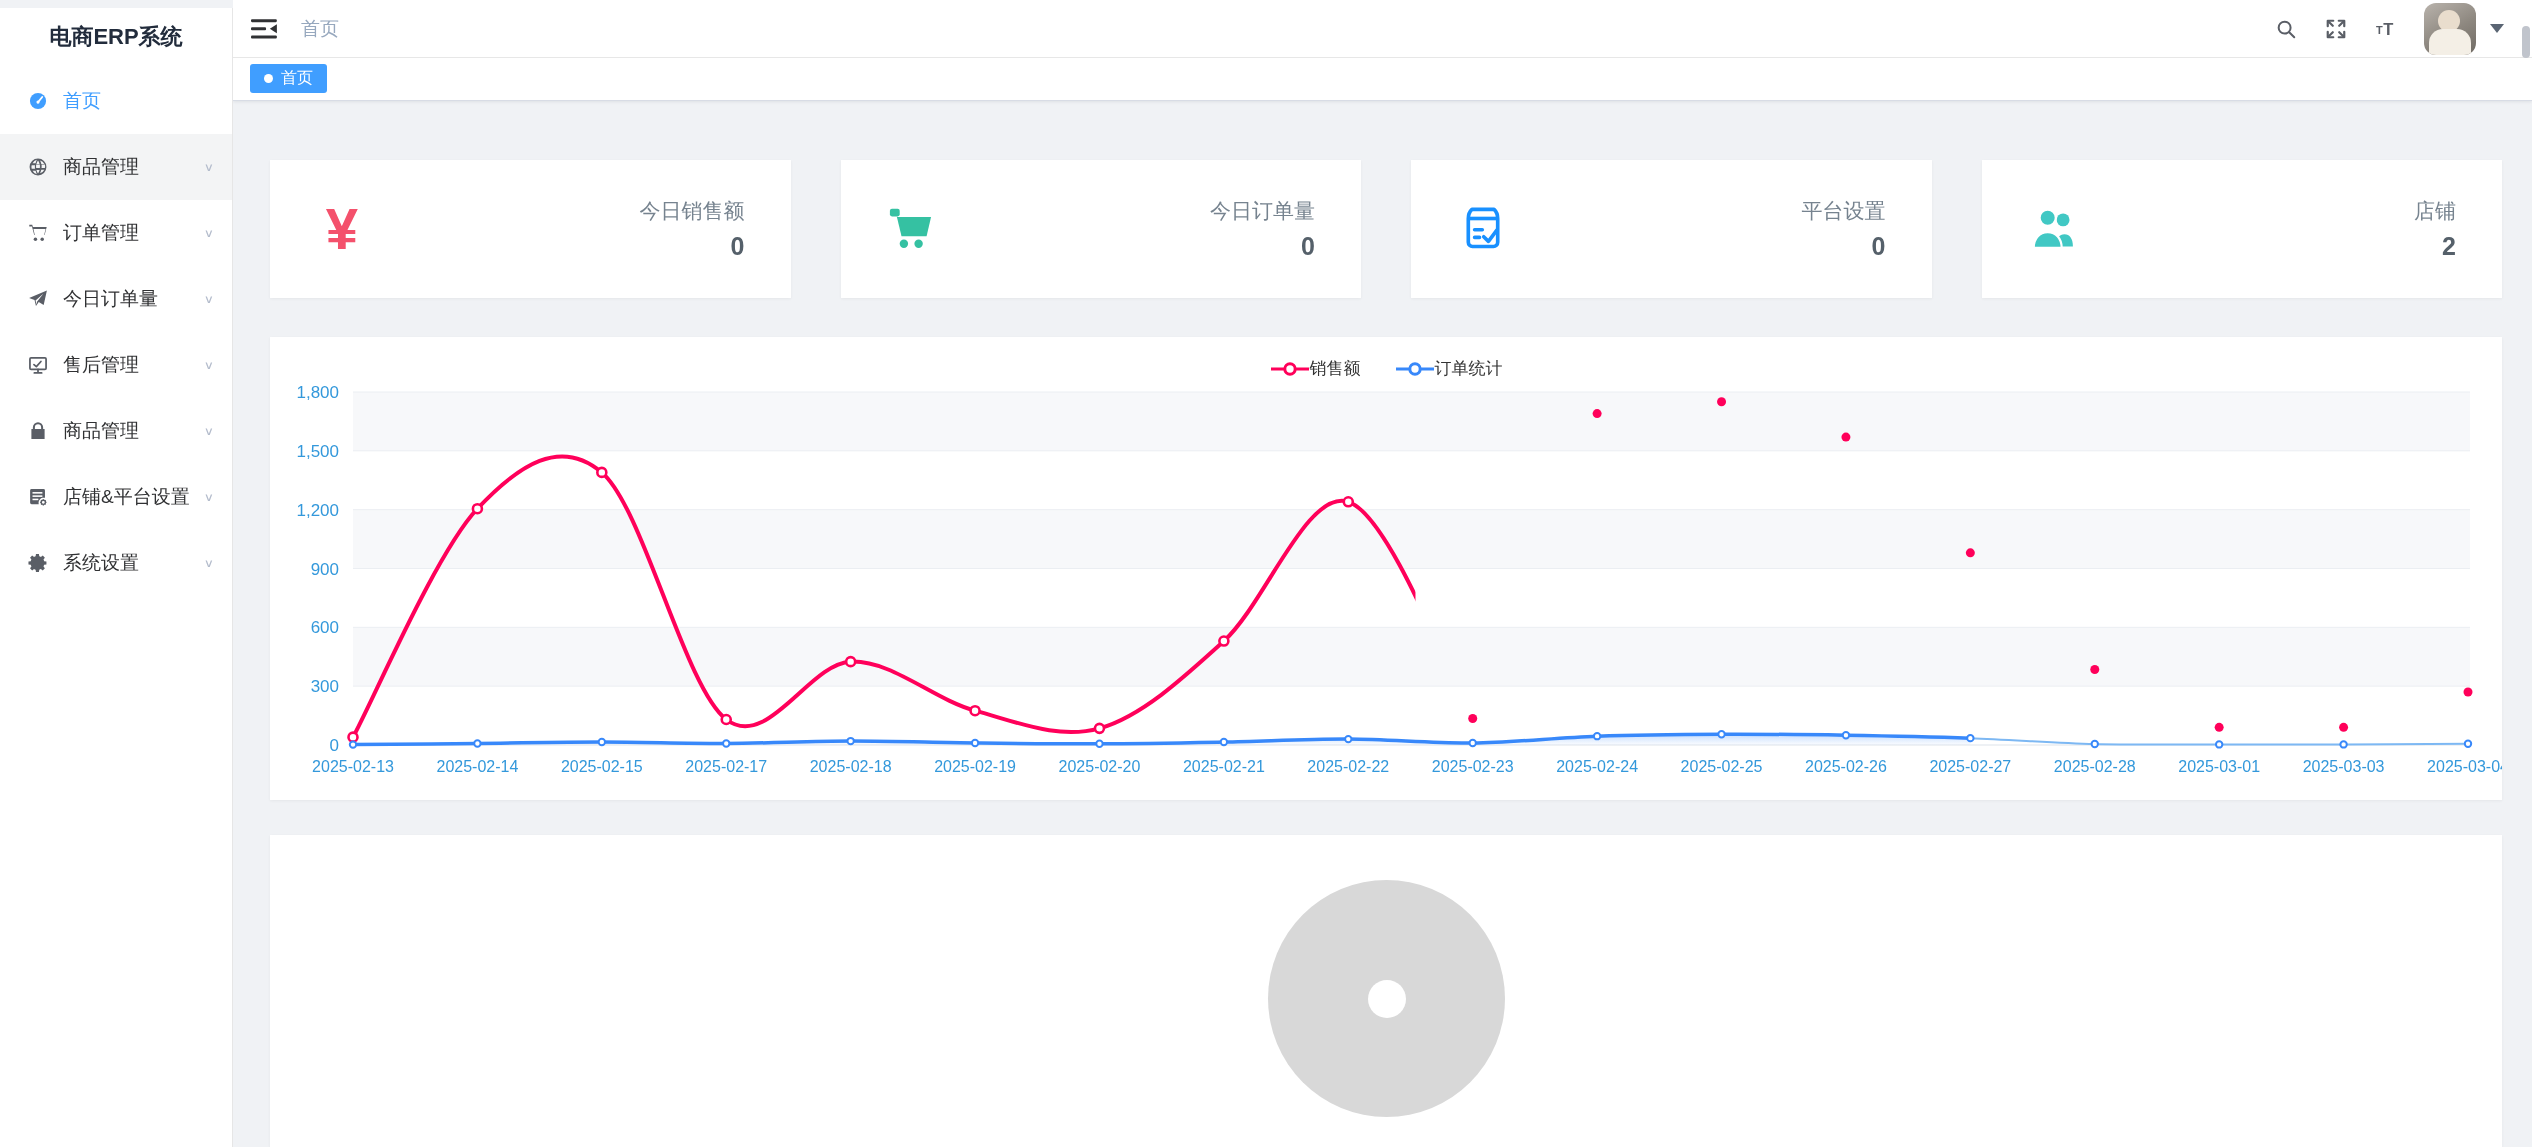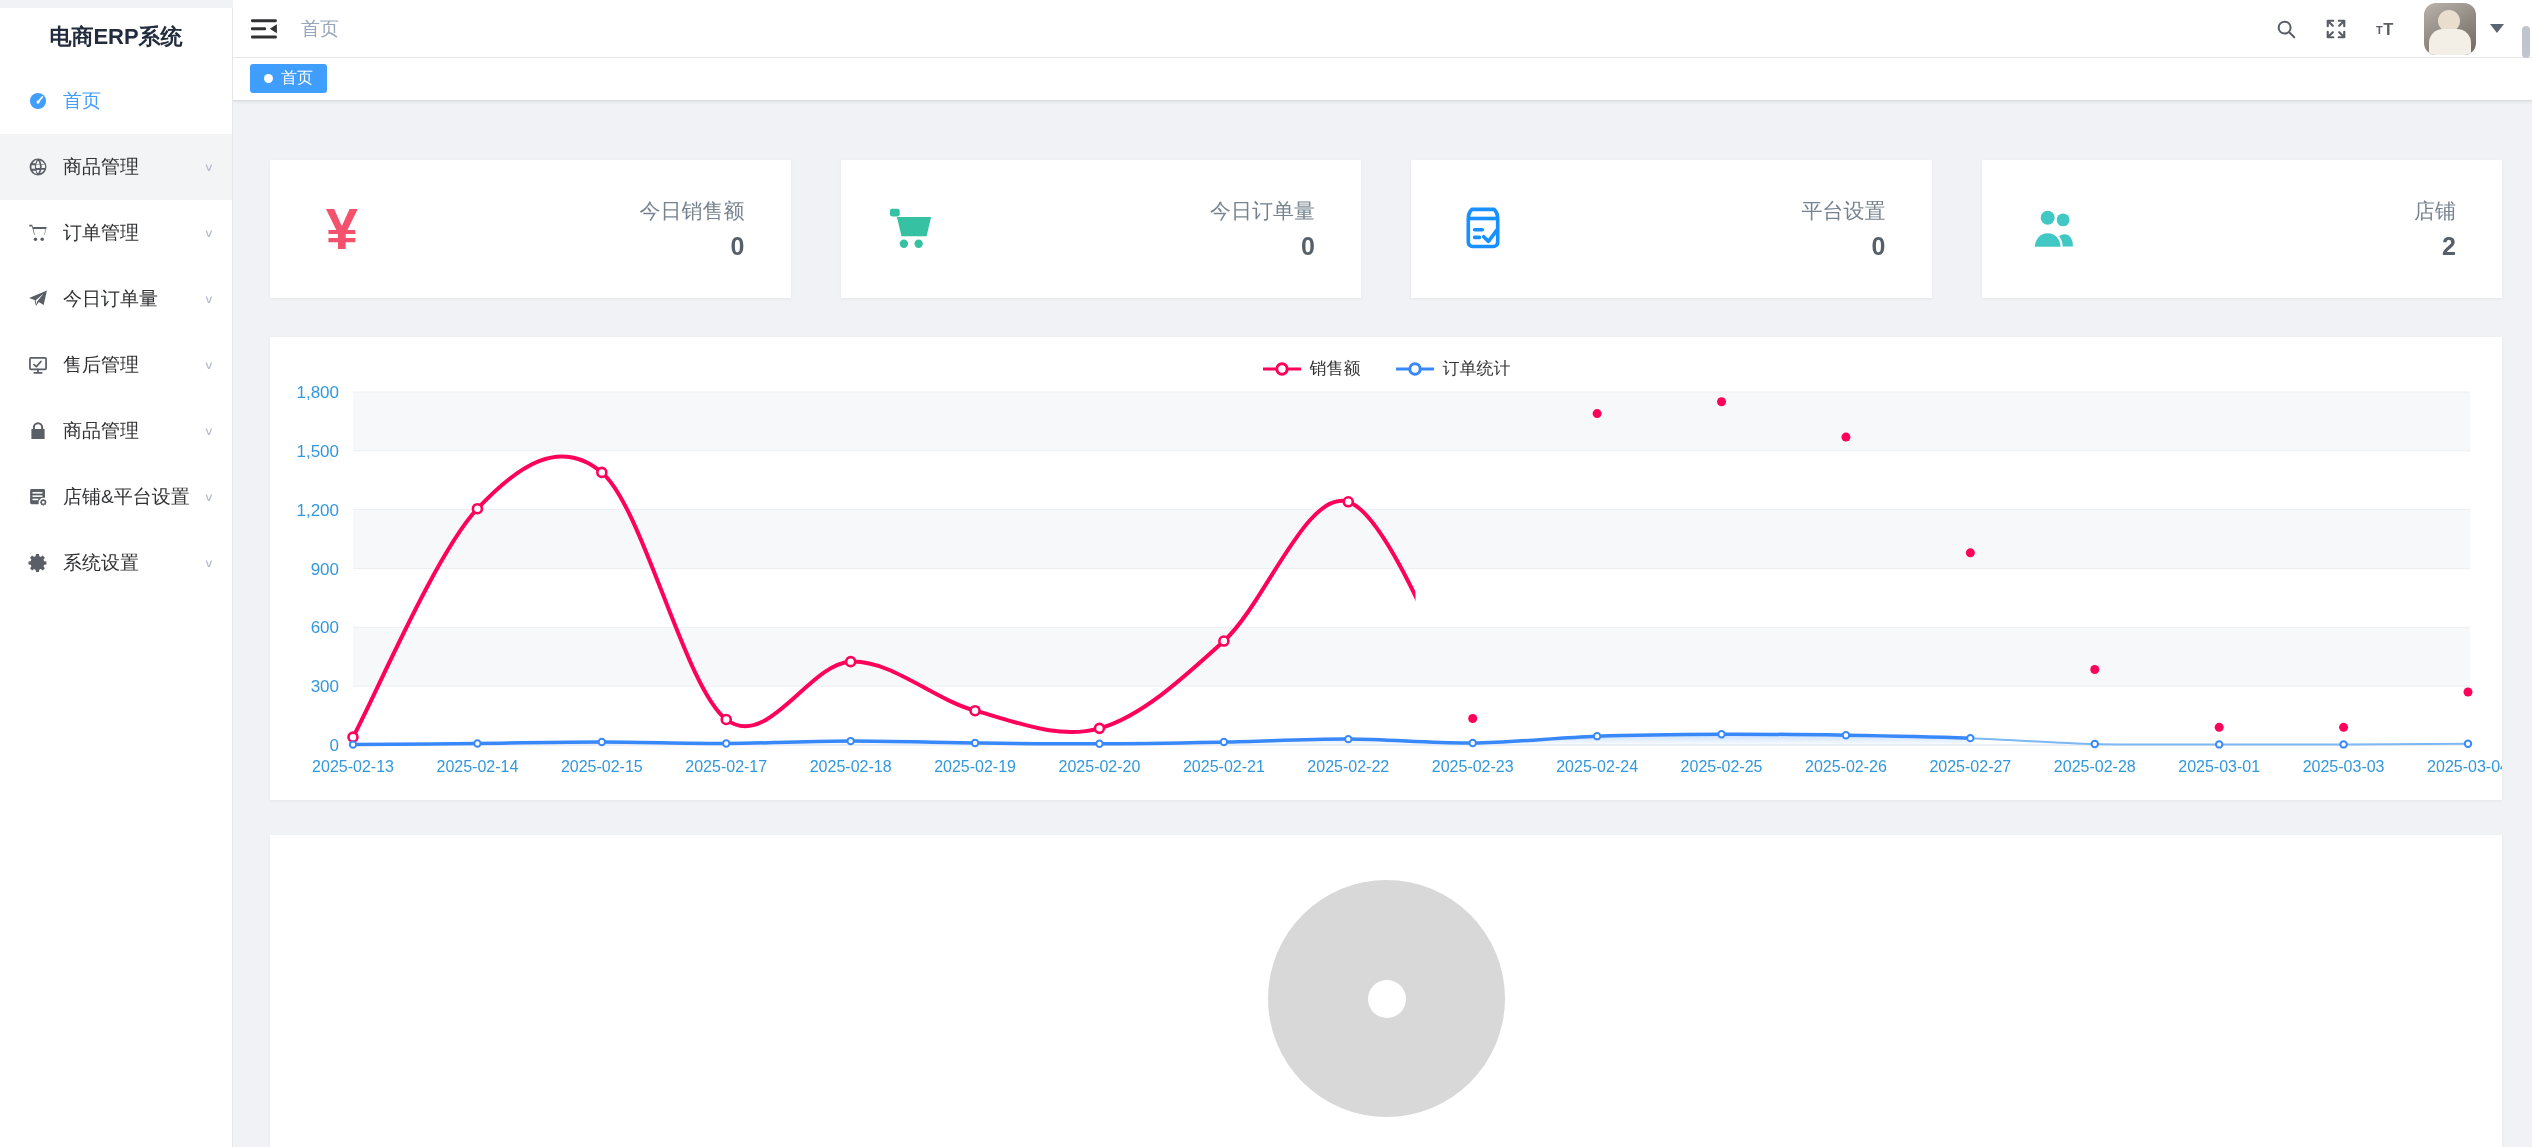--- a/index.html
+++ b/index.html
@@ -42,21 +42,21 @@
   .stat-icon{width:60px;height:60px;display:flex;align-items:center;justify-content:center;}
   .stat-icon svg{width:56px;height:56px;}
   .stat-icon .yen{font-size:58px;font-weight:bold;line-height:1;}
   .stat-text{text-align:right;}
   .stat-label{font-size:21px;color:#76838f;margin-bottom:7px;}
   .stat-value{font-size:25px;font-weight:bold;color:#55606a;}
   .panel{position:absolute;background:#fff;box-shadow:0 1px 3px rgba(0,0,0,.05);}
   .chart-panel{left:270px;top:337px;width:2232px;height:463px;}
   .pie-panel{left:270px;top:835px;width:2232px;height:312px;overflow:hidden;}
   .legend{position:absolute;left:0;top:20px;width:100%;display:flex;justify-content:center;gap:34px;z-index:2;}
-  .legend-item{display:flex;align-items:center;gap:8px;font-size:17px;color:#333;cursor:pointer;}
+  .legend-item{display:flex;align-items:center;font-size:17px;color:#333;cursor:pointer;}
   .donut{position:absolute;left:998px;top:45px;width:237px;height:237px;border-radius:50%;background:#d8d8d8;}
   .donut .hole{position:absolute;left:50%;top:50%;width:38px;height:38px;margin:-19px 0 0 -19px;border-radius:50%;background:#fff;}
   
   .scroll-thumb{position:absolute;right:2px;top:26px;width:8px;height:32px;border-radius:4px;background:#c0c4cc;z-index:9;}
   svg.chart{position:absolute;left:0;top:0;}
   text{font-family:"Liberation Sans","DejaVu Sans",sans-serif;}
 </style>
 </head>
 <body>
 

